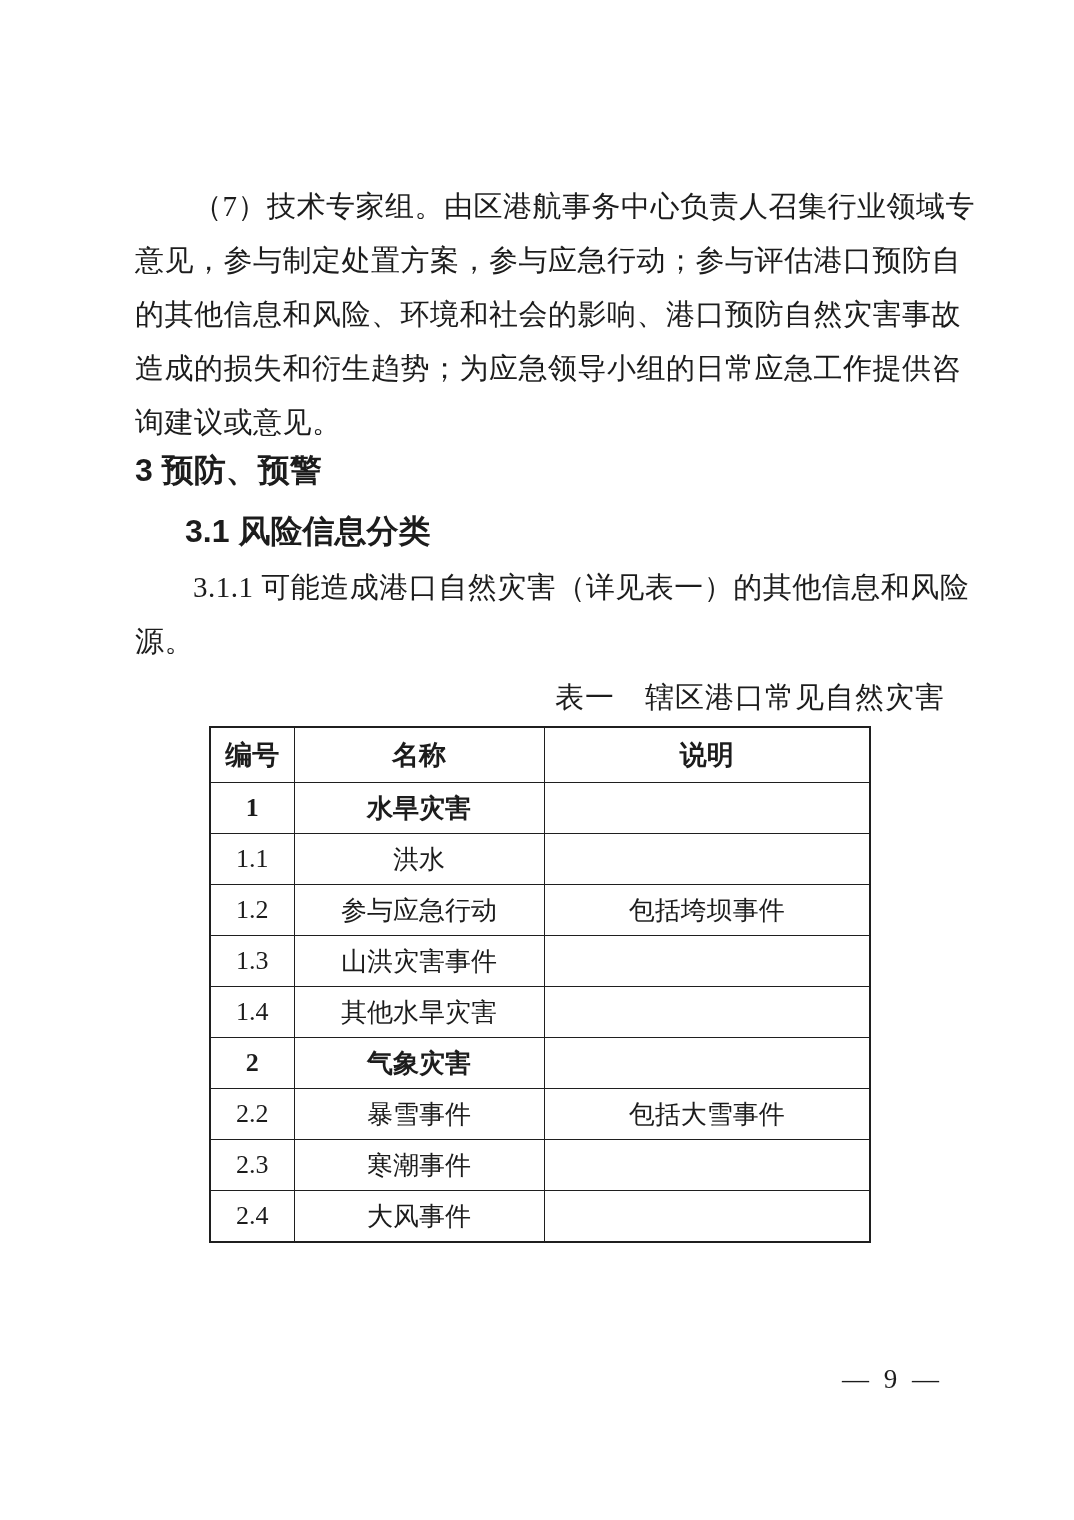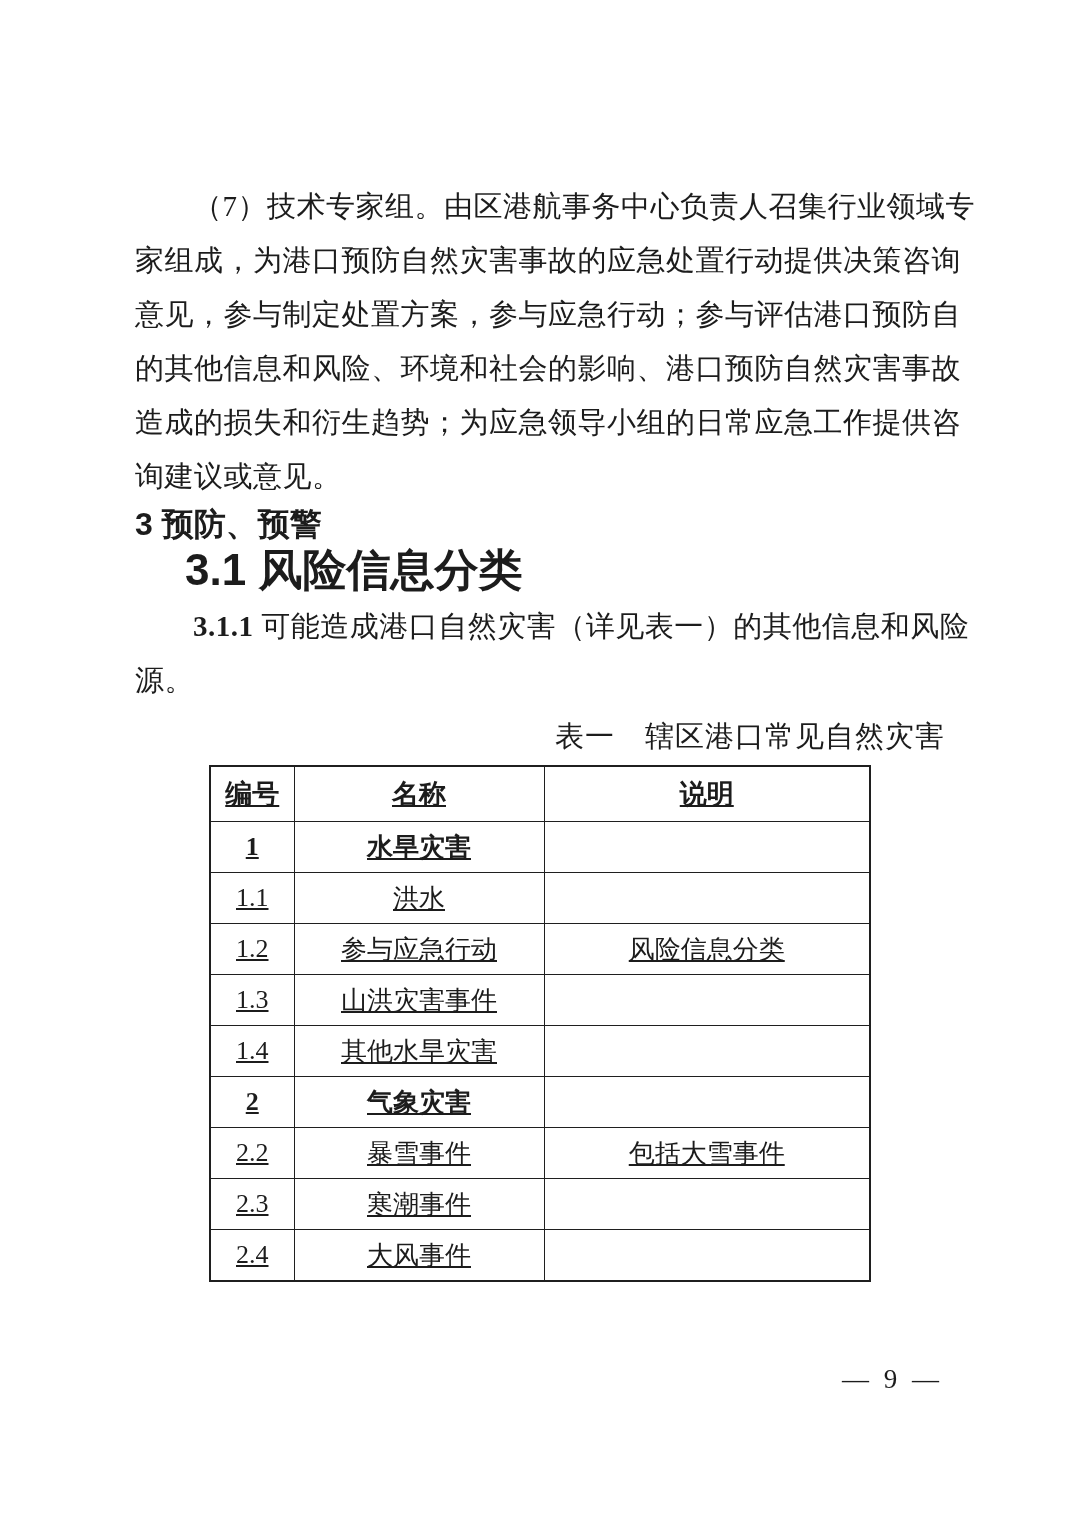--- a/index.html
+++ b/index.html
@@ -34,31 +34,31 @@
   .h-main {
     font-family: "Liberation Sans", "DejaVu Sans", sans-serif;
     font-weight: bold;
     font-size: 32px;
     line-height: 42px;
     white-space: nowrap;
   }
   .h-sub {
     font-family: "Liberation Sans", "DejaVu Sans", sans-serif;
     font-weight: bold;
-    font-size: 44px;
+    font-size: 32px;
     line-height: 42px;
-    margin-top: 4px;
+    margin-top: 19px;
     padding-left: 50px;
     white-space: nowrap;
   }
   .para-311 {
     margin-top: 8px;
   }
   .para-311 .num {
-    font-weight: bold;
+    font-weight: normal;
   }
   
   .table-caption {
     margin-top: 7px;
     font-size: 29px;
     line-height: 44px;
     text-align: right;
     letter-spacing: 1px;
   }
   
@@ -72,21 +72,20 @@
   table.disaster-table col.c-id   { width: 84px;  }
   table.disaster-table col.c-name { width: 250px; }
   table.disaster-table col.c-note { width: 326px; }
   table.disaster-table th,
   table.disaster-table td {
     border: 1px solid #1f1f1f;
     text-align: center;
     vertical-align: middle;
     padding: 0;
     overflow: hidden;
-    text-decoration: underline;
   }
   table.disaster-table th {
     height: 54px;
     font-size: 27px;
     font-weight: bold;
   }
   table.disaster-table td {
     height: 50px;
     font-size: 26px;
     font-weight: normal;
@@ -108,21 +107,20 @@
     white-space: nowrap;
   }
 </style>
 </head>
 <body>
 
 <div class="page">
 
   <div class="body-text">
     <div class="line indent">（7）技术专家组。由区港航事务中心负责人召集行业领域专</div>
-    <div class="line">家组成，为港口预防自然灾害事故的应急处置行动提供决策咨询</div>
     <div class="line">意见，参与制定处置方案，参与应急行动；参与评估港口预防自</div>
     <div class="line">的其他信息和风险、环境和社会的影响、港口预防自然灾害事故</div>
     <div class="line">造成的损失和衍生趋势；为应急领导小组的日常应急工作提供咨</div>
     <div class="line">询建议或意见。</div>
   </div>
 
   <div class="h-main">3 预防、预警</div>
 
   <div class="h-sub">3.1 风险信息分类</div>
 
@@ -153,21 +151,21 @@
         <td class="cell-note"></td>
       </tr>
         <tr>
         <td class="cell-id">1.1</td>
         <td class="cell-name">洪水</td>
         <td class="cell-note"></td>
       </tr>
         <tr>
         <td class="cell-id">1.2</td>
         <td class="cell-name">参与应急行动</td>
-        <td class="cell-note">风险信息分类</td>
+        <td class="cell-note">包括垮坝事件</td>
       </tr>
         <tr>
         <td class="cell-id">1.3</td>
         <td class="cell-name">山洪灾害事件</td>
         <td class="cell-note"></td>
       </tr>
         <tr>
         <td class="cell-id">1.4</td>
         <td class="cell-name">其他水旱灾害</td>
         <td class="cell-note"></td>

